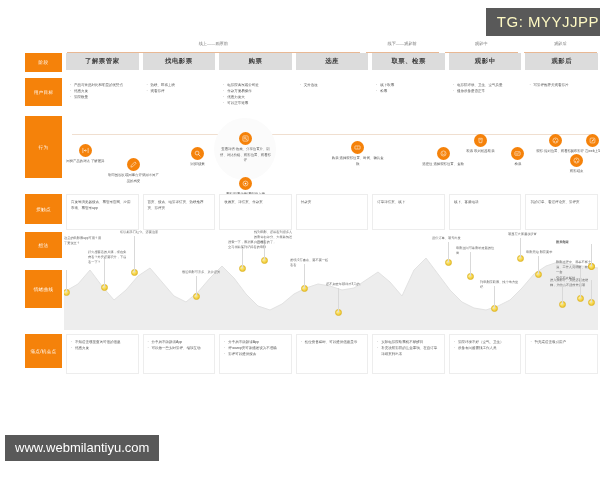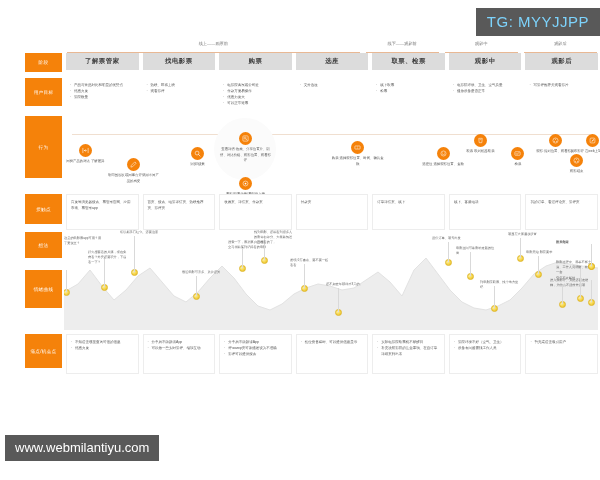--- a/index.html
+++ b/index.html
@@ -6,23 +6,23 @@
   body{
     width:600px;height:480px;overflow:hidden;
     background:#ffffff;
     font-family:"Liberation Sans","DejaVu Sans",sans-serif;
     color:#444;
     position:relative;
   }
   
   .tg-badge{
     position:absolute;right:0;top:8px;
-    background:#595959;color:#7dd3fc;
+    background:#595959;color:#fef9c3;
     font-size:15px;letter-spacing:.5px;
-    padding:5px 11px 6px 11px;
+    padding:5px 1px 6px 11px;
     font-family:"Liberation Sans",sans-serif;
     z-index:40;
   }
   .site-wm{
     position:absolute;left:5px;bottom:19px;
     background:#595959;color:#fff;
     font-size:13px;
     padding:5px 10px 6px 10px;
     z-index:40;
   }

